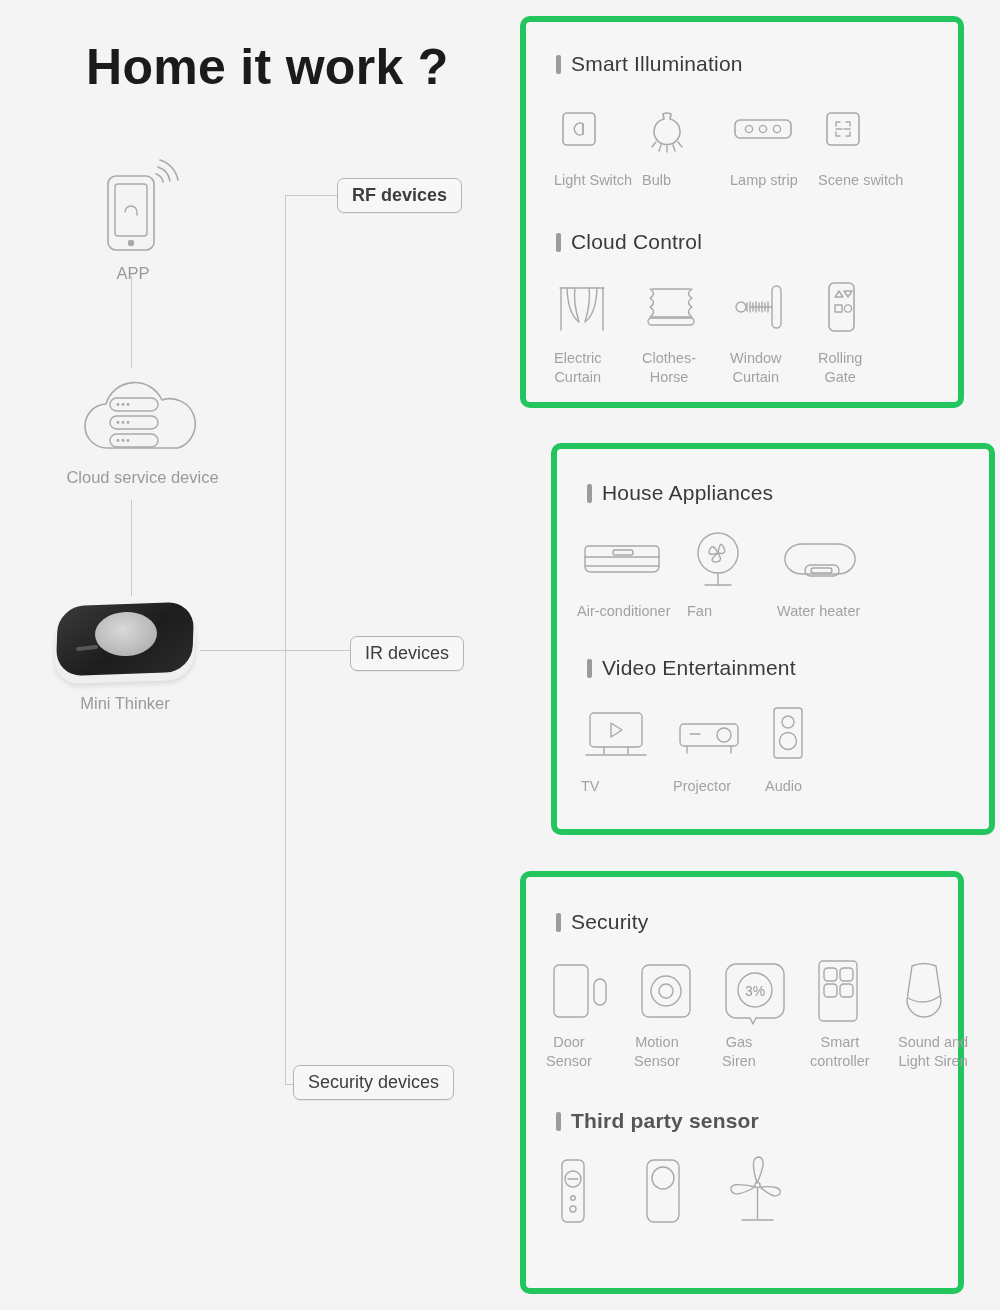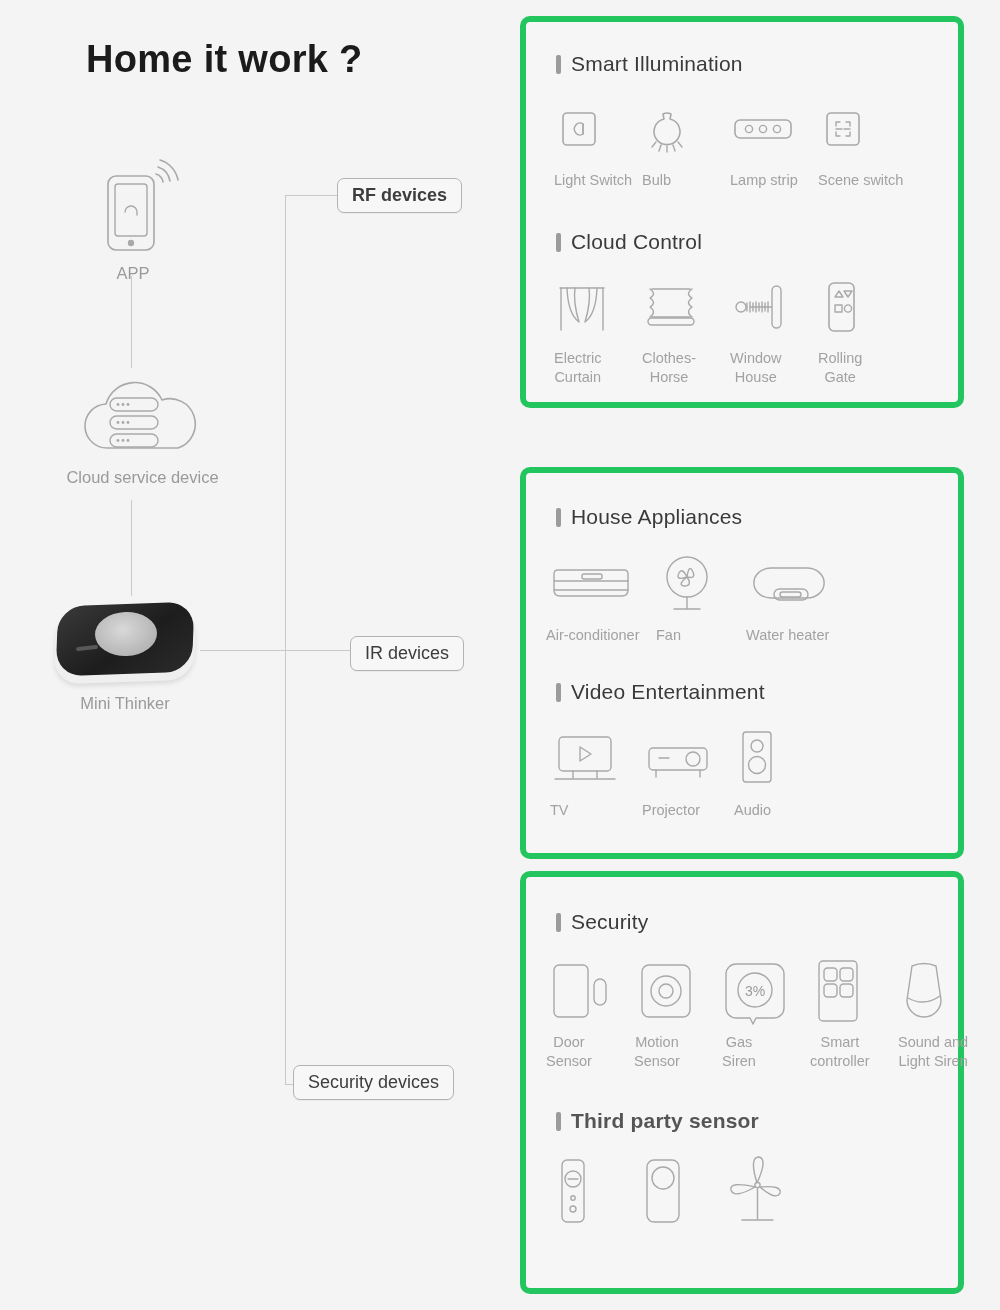--- a/index.html
+++ b/index.html
@@ -9,21 +9,21 @@
     font-family:"Liberation Sans","DejaVu Sans",sans-serif;
     position:relative;
     overflow:hidden;
     color:#444;
   }
   .stage{position:absolute;left:0;top:0;width:1000px;height:1310px;}
 
   
   #page-title{
     position:absolute;left:86px;top:38px;
-    font-size:38px;font-weight:700;color:#1b1b1b;
+    font-size:50px;font-weight:700;color:#1b1b1b;
     letter-spacing:.3px;
   }
 
   .node{position:absolute;text-align:center;}
   .node .cap{
     display:block;margin-top:6px;
     font-size:16.5px;color:#9a9a9a;white-space:nowrap;
   }
 
   #node-app{left:78px;top:158px;width:110px;}
@@ -53,21 +53,21 @@
   #chip-sec{left:293px;top:1065px;}
 
   
   .card{
     position:absolute;left:520px;width:444px;
     border:6px solid #22c55e;border-radius:10px;
     background:#f6f6f6;
     box-sizing:border-box;
   }
   #card-1{top:16px;height:392px;}
-  #card-2{top:467px;height:392px;}
+  #card-2{top:443px;height:392px;margin-left:31px;}
   #card-3{top:871px;height:423px;}
 
   .sect{position:absolute;left:0;right:0;}
   .sect-head{
     display:flex;align-items:center;
     margin-left:30px;
     font-size:21px;color:#3a3a3a;
     letter-spacing:.2px;
   }
   .sect-head .bar{
@@ -291,21 +291,21 @@
         <div class="item">
           <div class="gfx">
             <svg width="60" height="54" viewBox="0 0 60 54">
               <rect class="st2" x="42" y="6" width="9" height="42" rx="4.5"></rect>
               <path class="st2" d="M42 27 l-22 0"></path>
               <rect class="st2" x="6" y="22" width="10" height="10" rx="5"></rect>
               <path class="st2" d="M17 23 l0 8 M20 22 l0 10 M23 23 l0 8 M26 22 l0 10 M29 23 l0 8 M32 22 l0 10 M35 23 l0 8 M38 22 l0 10"></path>
             </svg>
           </div>
           <div class="lbl">Window
-House</div>
+Curtain</div>
         </div>
 
         <div class="item">
           <div class="gfx">
             <svg width="46" height="56" viewBox="0 0 46 56">
               <rect class="st" x="11" y="4" width="25" height="48" rx="5"></rect>
               <path class="st2" d="M17 18 l4 -6 4 6 z"></path>
               <path class="st2" d="M26 12 l8 0 -4 6 z"></path>
               <rect class="st2" x="17" y="26" width="7" height="7"></rect>
               <circle class="st2" cx="30" cy="29.5" r="3.6"></circle>

